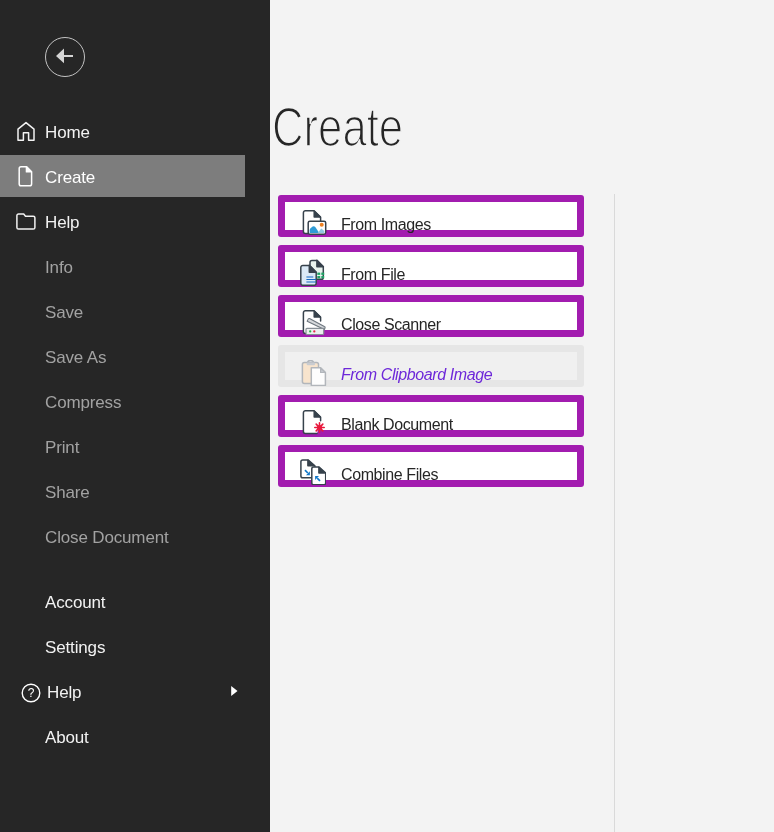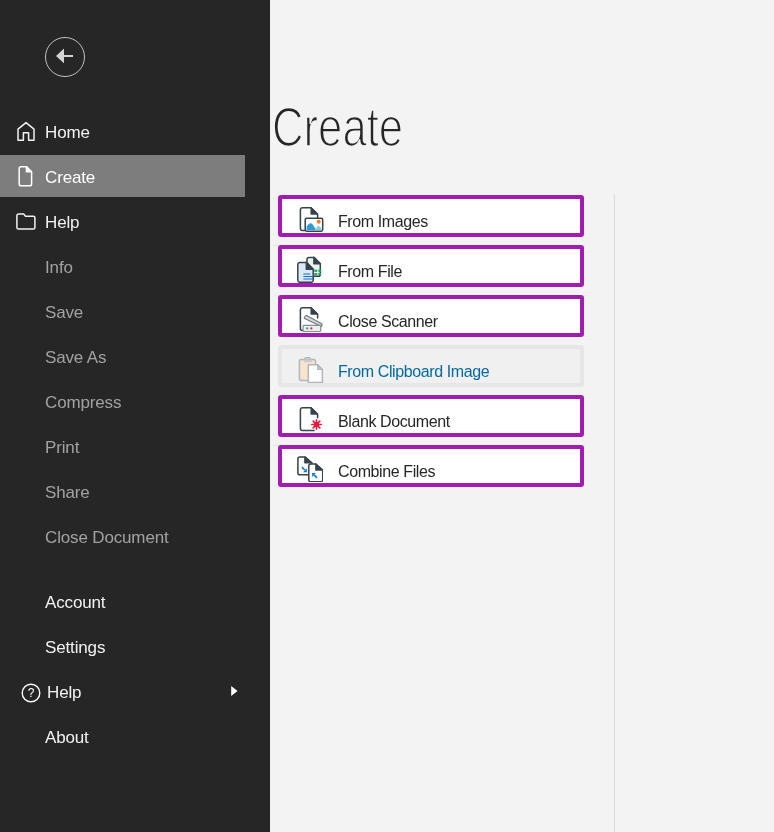--- a/index.html
+++ b/index.html
@@ -7,24 +7,24 @@
   body { font-family:"Liberation Sans",sans-serif; background:#f3f3f3; position:relative; }
   #sidebar { position:absolute; left:0; top:0; width:270px; height:832px; background:#262626; }
   #backbtn { position:absolute; left:45px; top:37px; width:40px; height:40px; border:1.5px solid #c3c3c3; border-radius:50%; }
   .nav { position:absolute; left:0; width:245px; height:42px; line-height:42px; color:#f2f2f2; font-size:17px; letter-spacing:-0.15px; }
   .nav .txt { position:absolute; left:45px; top:2px; }
   .nav.gray { color:#a2a2a2; }
   .nav.sel { background:#7d7d7d; color:#fff; }
   .nav svg.ic { position:absolute; left:16px; top:11px; }
   #main { position:absolute; left:245px; top:0; width:529px; height:832px; }
   #title { position:absolute; left:27px; top:99px; font-size:56px; line-height:56px; color:#262626; -webkit-text-stroke:1.7px #f3f3f3; transform:scaleX(0.78); transform-origin:left top; }
-  .btn { position:absolute; left:33px; width:306px; height:42px; background:#fff; border:4px solid #a21caf; border-radius:3px;text-align:center; }
+  .btn { position:absolute; left:33px; width:306px; height:42px; background:#fff; border:7px solid #a21caf; border-radius:3px;text-align:center; }
   .btn.dis { background:#f0f0f0; border-color:#e6e6e6; }
   .btn .lbl { position:absolute; left:56px; top:3px; line-height:40px; font-size:16px; letter-spacing:-0.4px; color:#262626; }
-  .btn.dis .lbl { color:#0369a1; }
+  .btn.dis .lbl { color:#6d28d9;font-style:italic; }
   .btn svg { position:absolute; left:17px; top:8px; }
   #divider { position:absolute; left:369px; top:194px; width:1px; height:638px; background:#d9d9d9; }
 </style>
 </head>
 <body>
 <div id="main">
   <div id="title">Create</div>
   <div id="divider"></div>
   <div class="btn" style="top:195px;">
     <svg width="26" height="26" viewBox="0 0 26 26">

